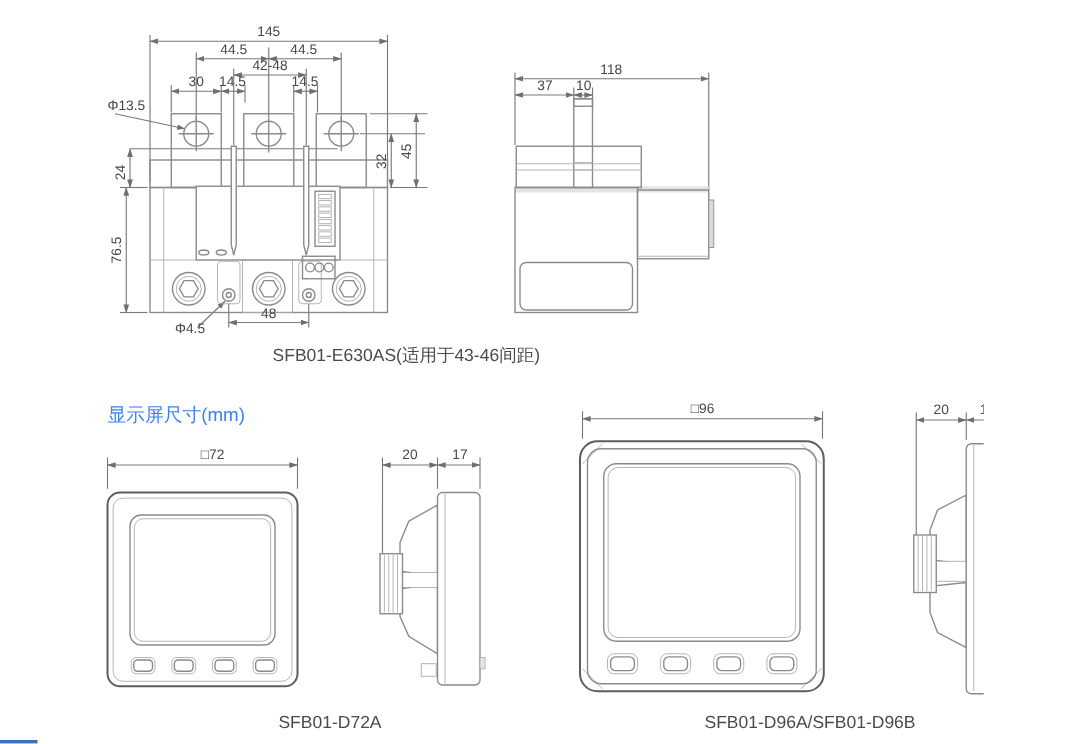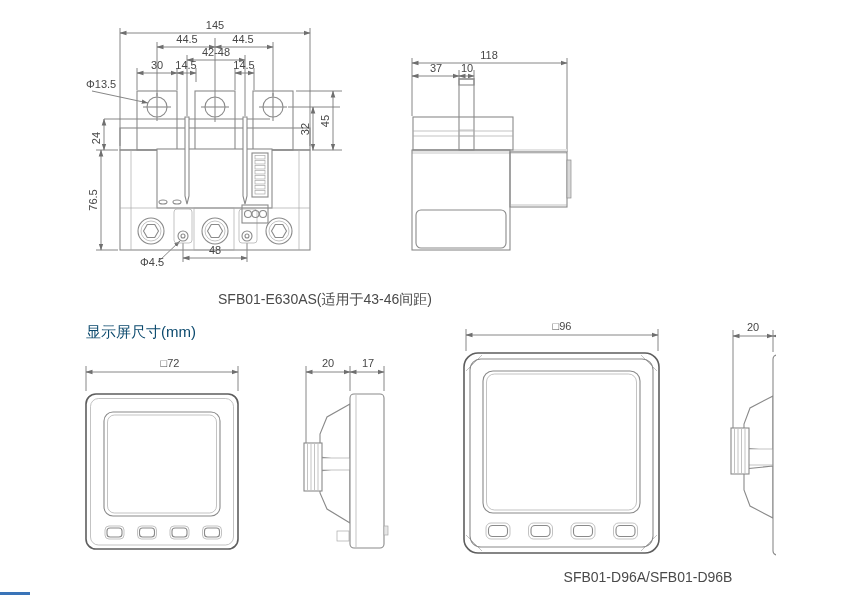--- a/index.html
+++ b/index.html
@@ -1,27 +1,27 @@
 <!DOCTYPE html>
 <html><head>
 <meta charset="utf-8">
 <style>
   html,body{margin:0;padding:0;background:#fff;}
   .canvas{position:relative;width:776px;height:595px;background:#ffffff;overflow:hidden;
-          font-family:"Liberation Sans",sans-serif;}
+          font-family:"Liberation Sans",sans-serif;padding-left:11px;}
   svg{position:absolute;left:0;top:0;}
   .dl{stroke:#787878;stroke-width:0.9;fill:none;}      
   .ol{stroke:#8a8a8a;stroke-width:1.1;fill:none;}      
   .olf{stroke:#8a8a8a;stroke-width:1.1;fill:#ffffff;}  
   .od{stroke:#5e5e5e;stroke-width:1.6;fill:none;}      
   .ot{stroke:#a9a9a9;stroke-width:0.7;fill:none;}      
   .otf{stroke:#a9a9a9;stroke-width:0.7;fill:#ffffff;}
   text.dim{font:11px "Liberation Sans",sans-serif;fill:#474747;}
   .caption{position:absolute;font-size:14px;color:#4a4a4a;text-align:center;white-space:nowrap;}
-  .heading{position:absolute;left:86px;top:323px;font-size:15px;font-weight:500;color:#0c4a6e;}
+  .heading{position:absolute;left:86px;top:323px;font-size:15px;font-weight:500;color:#3b82f6;}
   .edge-mark{position:absolute;left:0;top:592px;width:30px;height:3px;background:#3a74b8;}
 </style>
 </head>
 <body>
 
 <div class="canvas">
 
 <svg width="852" height="595" viewBox="0 0 852 595">
   <defs>
     <marker id="aL" markerWidth="7" markerHeight="6" refX="0.5" refY="3" orient="0" markerUnits="userSpaceOnUse">
@@ -257,18 +257,19 @@
     <rect class="olf" x="773" y="355" width="35" height="200" rx="4"></rect>
     <line class="ot" x1="779" y1="356" x2="779" y2="553"></line>
     <rect x="808" y="514" width="4" height="10" fill="#e6e6e6" stroke="#a9a9a9" stroke-width="0.7"></rect>
     <text class="dim" x="753" y="331" text-anchor="middle">20</text>
     <text class="dim" x="790" y="331" text-anchor="middle">18</text>
   </g>
 </svg>
 
 <div class="heading">显示屏尺寸(mm)</div>
 
-<div class="caption" style="left:200px;top:291px;width:250px;">SFB01-E630AS(适用于43-46间距)</div>
+<div class="caption" style="left:200px;top:276px;width:250px;">SFB01-E630AS(适用于43-46间距)</div>
+<div class="caption" style="left:189px;top:569px;width:150px;">SFB01-D72A</div>
 <div class="caption" style="left:538px;top:569px;width:220px;text-align:center;">SFB01-D96A/SFB01-D96B</div>
 
 <div class="edge-mark"></div>
 
 </div>
 
 </body></html>

